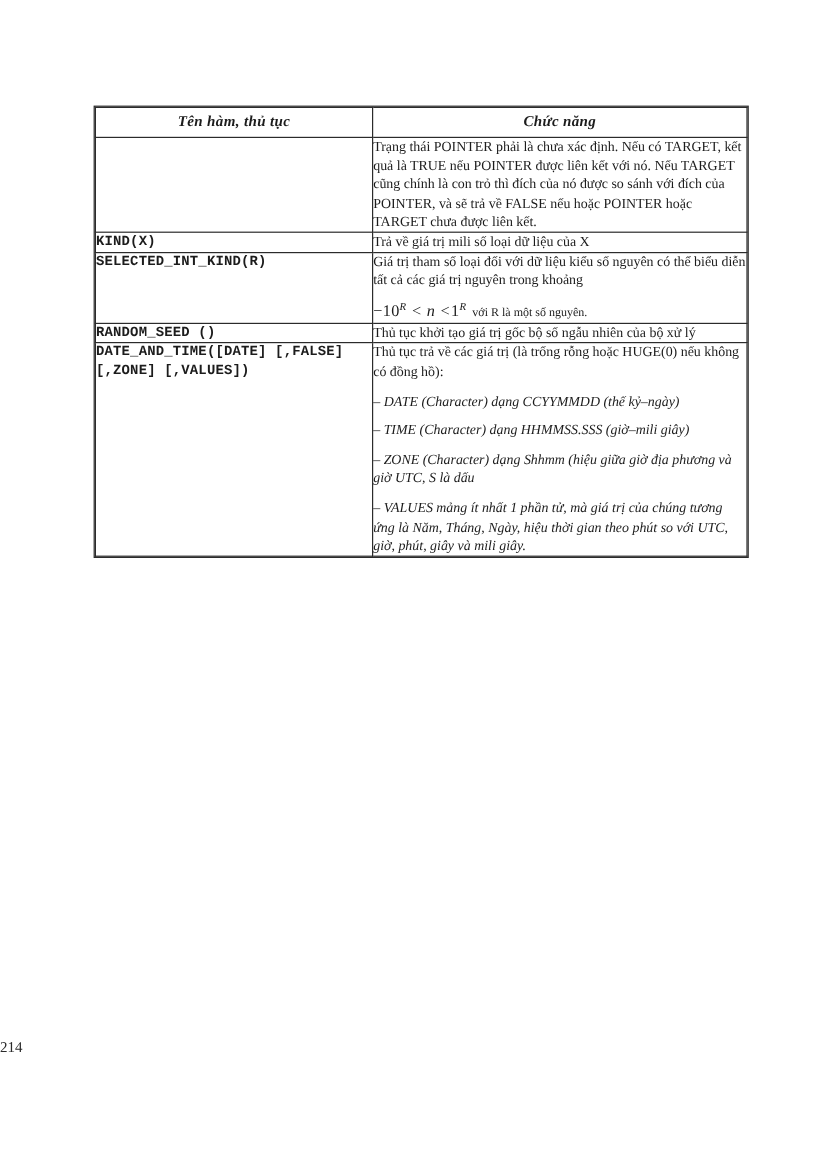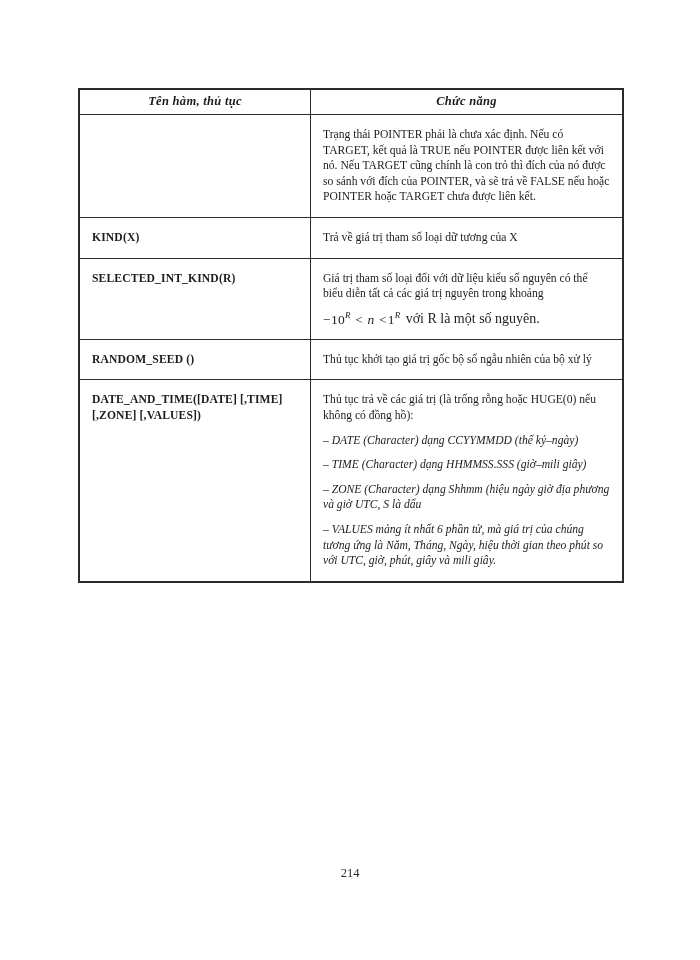--- a/index.html
+++ b/index.html
@@ -35,21 +35,21 @@
     table-layout: fixed;
     background: #ffffff;
   }
 
   .fn-table col.c-name { width: 231px; }
   .fn-table col.c-desc { width: 312px; }
 
   .fn-table td {
     border: 1px solid #2b2b2b;
     vertical-align: top;
-    padding: 12px;
+    padding: 0;
   }
 
   
   .fn-table {
     outline: 1px solid #2b2b2b;
     outline-offset: 0px;
   }
 
   .hdr td {
     text-align: center;
@@ -59,20 +59,21 @@
     font-size: 12.5px;
     letter-spacing: 0.3px;
   }
 
   .cell-name {
     padding: 5px 8px 6px 11px;
     font-weight: bold;
     font-size: 11.6px;
     line-height: 15.5px;
     letter-spacing: 0.15px;
+    font-family: Liberation Mono, monospace;
   }
 
   .cell-desc {
     padding: 5px 10px 6px 10px;
     font-size: 11.6px;
     line-height: 15.6px;
   }
 
   .cell-desc p {
     margin: 0 0 0 0;
@@ -89,34 +90,34 @@
     letter-spacing: 0.3px;
   }
   .formula .italic-n {
     font-style: italic;
   }
   .formula sup {
     font-size: 9px;
     font-style: italic;
   }
   .formula .tail {
-    font-size: 14px;
+    font-size: 10px;
     letter-spacing: 0;
     margin-left: 5px;
   }
 
   .empty-name { height: 1px; }
 
   
   .page-number {
     position: absolute;
     left: 0;
     top: 866px;
     width: 700px;
-    text-align: center;
+    text-align: left;
     font-size: 12.5px;
     color: #2a2a2a;
   }
 </style>
 </head>
 <body>
 
 <div class="page">
 
   <table class="fn-table">
@@ -133,21 +134,21 @@
       <tr>
         <td class="cell-name empty-name"></td>
         <td class="cell-desc">
           <p>Trạng thái POINTER phải là chưa xác định. Nếu có TARGET, kết quả là TRUE nếu POINTER được liên kết với nó. Nếu TARGET cũng chính là con trỏ thì đích của nó được so sánh với đích của POINTER, và sẽ trả về FALSE nếu hoặc POINTER hoặc TARGET chưa được liên kết.</p>
         </td>
       </tr>
 
       <tr>
         <td class="cell-name">KIND(X)</td>
         <td class="cell-desc">
-          <p>Trả về giá trị tham số loại dữ tương của X</p>
+          <p>Trả về giá trị mili số loại dữ liệu của X</p>
         </td>
       </tr>
 
       <tr>
         <td class="cell-name">SELECTED_INT_KIND(R)</td>
         <td class="cell-desc">
           <p>Giá trị tham số loại đối với dữ liệu kiểu số nguyên có thể biểu diễn tất cả các giá trị nguyên trong khoảng</p>
           <span class="formula"><span>−10</span><sup>R</sup>
             <span class="italic-n">&lt; n &lt;</span><span>1</span><sup>R</sup><span class="tail">với R là một số nguyên.</span></span>
         </td>
@@ -156,27 +157,27 @@
 
 
       <tr>
         <td class="cell-name">RANDOM_SEED ()</td>
         <td class="cell-desc">
           <p>Thủ tục khởi tạo giá trị gốc bộ số ngẫu nhiên của bộ xử lý</p>
         </td>
       </tr>
 
       <tr>
-        <td class="cell-name">DATE_AND_TIME([DATE] [,TIME] [,ZONE] [,VALUES])</td>
+        <td class="cell-name">DATE_AND_TIME([DATE] [,FALSE] [,ZONE] [,VALUES])</td>
         <td class="cell-desc">
           <p>Thủ tục trả về các giá trị (là trống rỗng hoặc HUGE(0) nếu không có đồng hồ):</p>
           <p>– DATE (Character) dạng CCYYMMDD (thế kỷ–ngày)</p>
           <p>– TIME (Character) dạng HHMMSS.SSS (giờ–mili giây)</p>
-          <p>– ZONE (Character) dạng Shhmm (hiệu ngày giờ địa phương và giờ UTC, S là dấu</p>
-          <p>– VALUES mảng ít nhất 6 phần tử, mà giá trị của chúng tương ứng là Năm, Tháng, Ngày, hiệu thời gian theo phút so với UTC, giờ, phút, giây và mili giây.</p>
+          <p>– ZONE (Character) dạng Shhmm (hiệu giữa giờ địa phương và giờ UTC, S là dấu</p>
+          <p>– VALUES mảng ít nhất 1 phần tử, mà giá trị của chúng tương ứng là Năm, Tháng, Ngày, hiệu thời gian theo phút so với UTC, giờ, phút, giây và mili giây.</p>
         </td>
       </tr>
     </tbody>
   </table>
 
   <div class="page-number">214</div>
 
 </div>
 
 </body></html>

